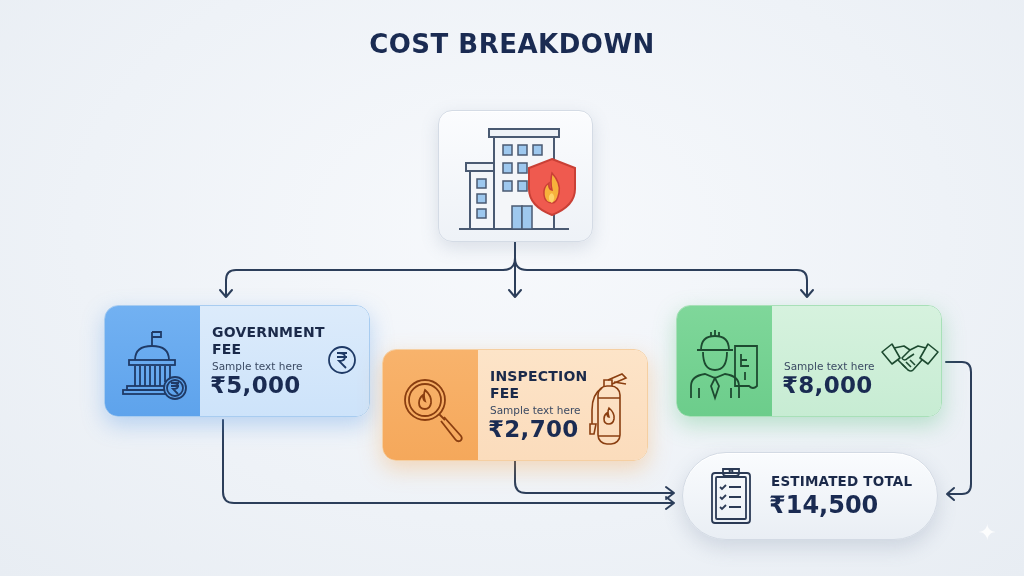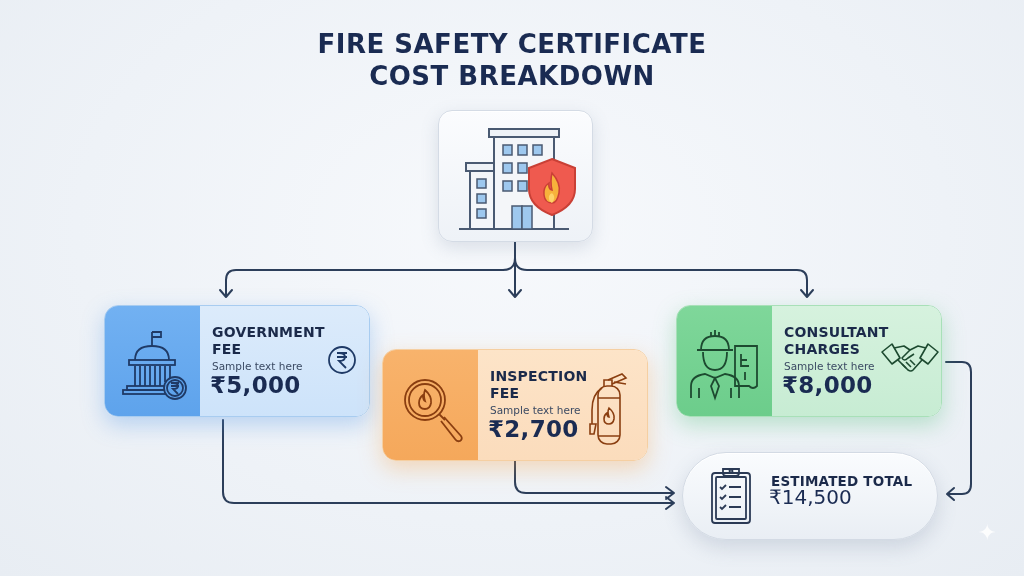--- a/index.html
+++ b/index.html
@@ -66,34 +66,33 @@
     border-radius: 44px;
     background: linear-gradient(180deg,#fafcfe 0%,#e9eef4 100%);
     border: 1px solid #d3dae4;
     box-shadow: 0 8px 20px rgba(90,110,140,0.2), inset 0 1px 0 #fff;
   }
   .total .tlabel {
     position: absolute; left: 88px; top: 20px; font-weight: bold;
     font-size: 13.5px; color: #1b2a4a; letter-spacing: 0.2px;
   }
   .total .tamount {
-    position: absolute; left: 86px; top: 32px; font-weight: normal;
-    font-size: 20px; color: #1a2b52;
+    position: absolute; left: 86px; top: 38px; font-weight: bold;
+    font-size: 24px; color: #1a2b52;
   }
   .total svg { position: absolute; left: 26px; top: 14px; }
 
   .sparkle {
     position: absolute; left: 978px; top: 520px; color: #ffffff; font-size: 22px; opacity: 0.9;
   }
 </style>
 </head>
 <body>
 
 <div class="title">
-  <div>FIRE SAFETY CERTIFICATE</div>
   <div>COST BREAKDOWN</div>
 </div>
 
 <svg class="connectors" width="1024" height="576" viewBox="0 0 1024 576">
   <g fill="none" stroke="#2c3e5a" stroke-width="2" stroke-linecap="round" stroke-linejoin="round">
 
     <path d="M515 242 V258 Q515 270 503 270 H236 Q226 270 226 280 V296"></path>
     <path d="M515 258 Q515 270 527 270 H797 Q807 270 807 280 V296"></path>
     <path d="M515 242 V296"></path>
     <path d="M220 290 L226 297 L232 290"></path>
@@ -226,24 +225,20 @@
         <path d="M38 30 V24 M34 30 V26 M42 30 V26"></path>
         <path d="M26 46 Q26 64 38 64 Q50 64 50 46"></path>
         <path d="M14 92 V80 Q14 70 28 68 L38 72 L48 68 Q62 70 62 80 V92"></path>
         <path d="M38 72 L34 80 L38 92 L42 80 Z"></path>
         <line x1="22" y1="82" x2="22" y2="92"></line>
         <line x1="54" y1="82" x2="54" y2="92"></line>
       </g>
     </svg>
   </div>
   <div class="right">
-    <div class="label">
-      <div>CONSULTANT</div>
-      <div>CHARGES</div>
-    </div>
     <div class="sub">Sample text here</div>
     <div class="amount">₹8,000</div>
     <svg class="ricon" style="left:108px;top:34px;" width="60" height="40" viewBox="0 0 60 40">
       <g fill="none" stroke="#1d4a30" stroke-width="1.6" stroke-linejoin="round">
         <path d="M2 12 L12 4 L20 18 L12 24 Z"></path>
         <path d="M58 12 L48 4 L40 18 L48 24 Z"></path>
         <path d="M14 8 L24 6 L30 10 L38 6 L46 8"></path>
         <path d="M30 10 L22 18 Q24 22 28 18 L34 14"></path>
         <path d="M18 20 L28 30 Q31 32 33 30 L42 20"></path>
         <path d="M22 24 L26 28 M26 22 L31 27 M30 20 L35 25"></path>

